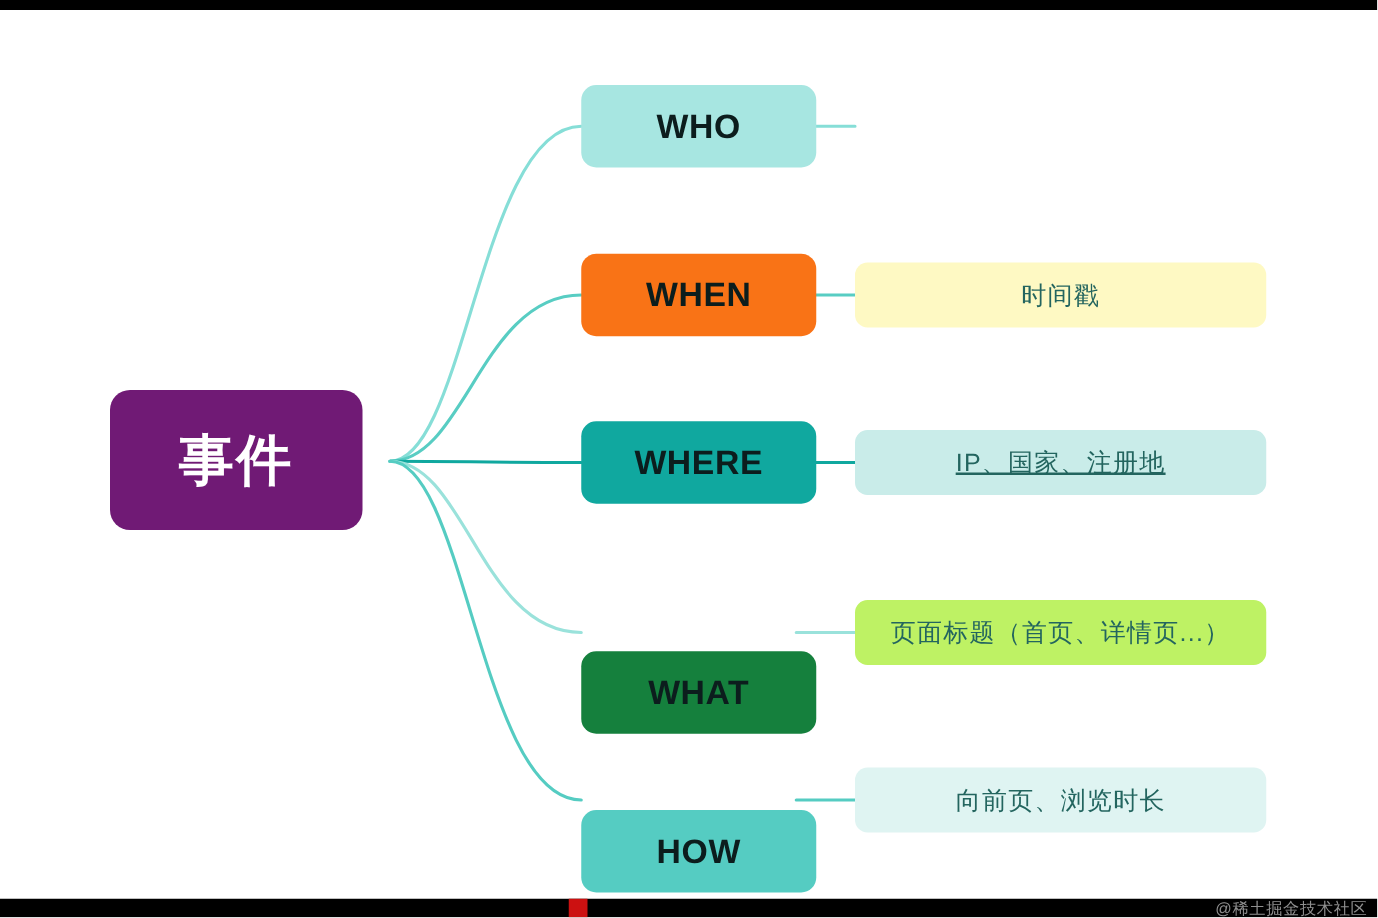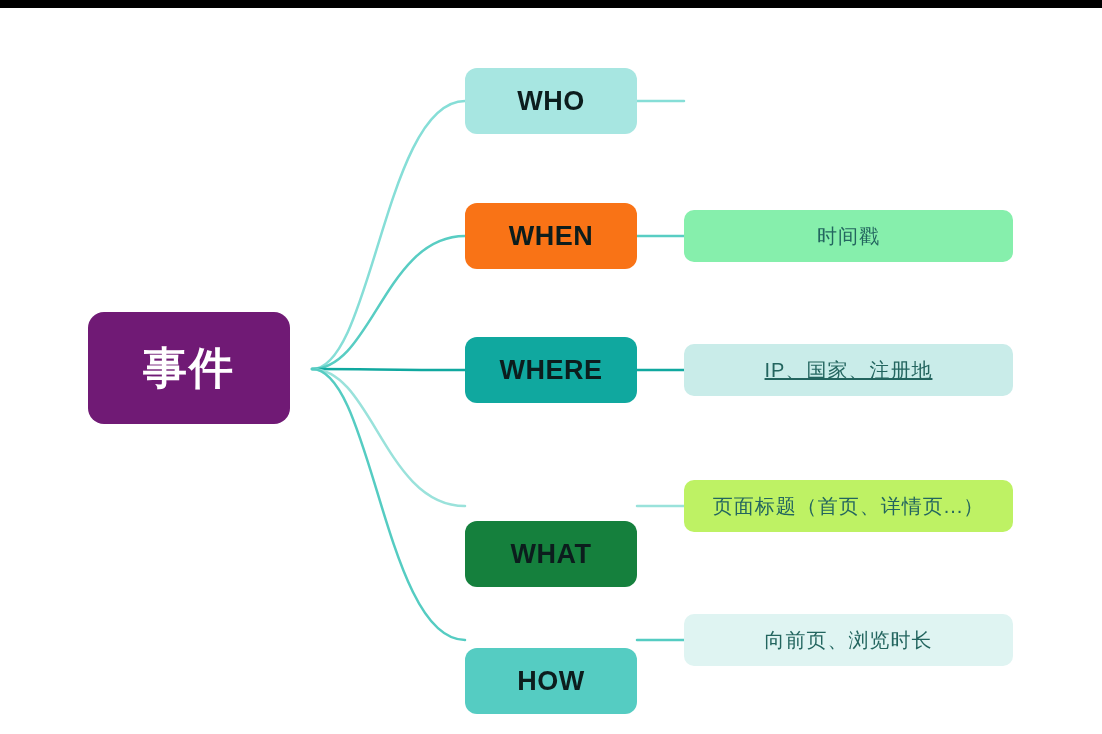--- a/index.html
+++ b/index.html
@@ -62,21 +62,21 @@
     align-items: center;
     justify-content: center;
     color: #ffffff;
     font-size: 44px;
     font-weight: bold;
     letter-spacing: 2px;
   }
   .branch-node {
     position: absolute;
     left: 465px;
-    width: 172px; height: 66px;
+    width: 188px; height: 66px;
     border-radius: 12px;
     display: flex;
     align-items: center;
     justify-content: center;
     font-size: 27px;
     font-weight: bold;
     color: #0c1d1d;
     letter-spacing: 0.5px;
   }
   .value-node {
@@ -110,25 +110,29 @@
     <path d="M312,369 C372,369 385,370 465,370 M637,370 L684,370" style="stroke: rgb(16, 168, 159);"></path>
     <path d="M312,369 C372,369 385,506 465,506 M637,506 L684,506" style="stroke: rgb(154, 226, 219);"></path>
     <path d="M312,369 C372,369 385,640 465,640 M637,640 L684,640" style="stroke: rgb(85, 204, 194);"></path>
   </svg>
 
   <div class="root-node" style="background-color: #701a75;">事件</div>
 
   <div class="branch-node bn-0" style="background-color: rgb(167, 230, 225);">WHO</div>
 
   <div class="branch-node bn-1" style="background-color: #f97316;">WHEN</div>
-  <div class="value-node vn-1" style="background-color: #86efac;">时间戳</div>
+  <div class="value-node vn-1" style="background-color: #fef9c3;">时间戳</div>
 
   <div class="branch-node bn-2" style="background-color: rgb(16, 168, 159);">WHERE</div>
   <div class="value-node vn-2" style="background-color: rgb(201, 236, 233);">IP、国家、注册地</div>
 
   <div class="branch-node bn-3" style="background-color: #15803d; margin-top: 48px;">WHAT</div>
   <div class="value-node vn-3" style="background-color: #bef264; text-align: center;">页面标题（首页、详情页...）</div>
 
   <div class="branch-node bn-4" style="background-color: rgb(85, 204, 194);">HOW</div>
   <div class="value-node vn-4" style="background-color: rgb(223, 244, 242);">向前页、浏览时长</div>
 
+  <div class="bar-bottom">
+    <div class="red-mark"></div>
+    <span class="watermark">@稀土掘金技术社区</span>
+  </div>
 
 </div>
 
 </body></html>

